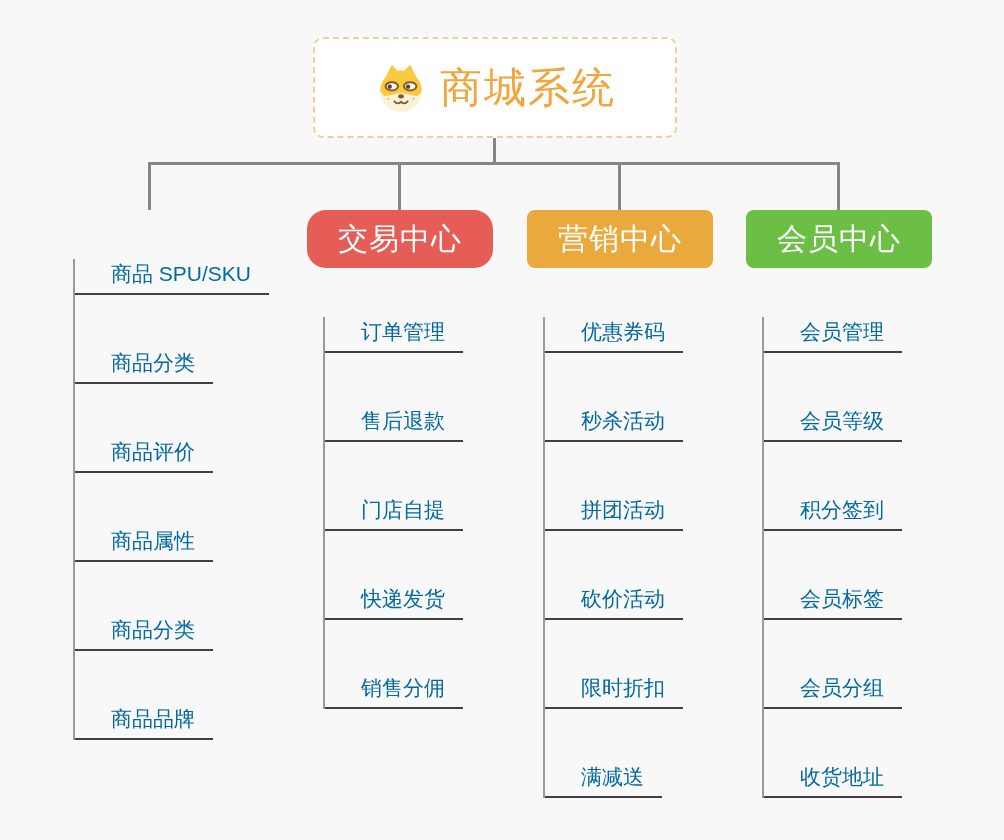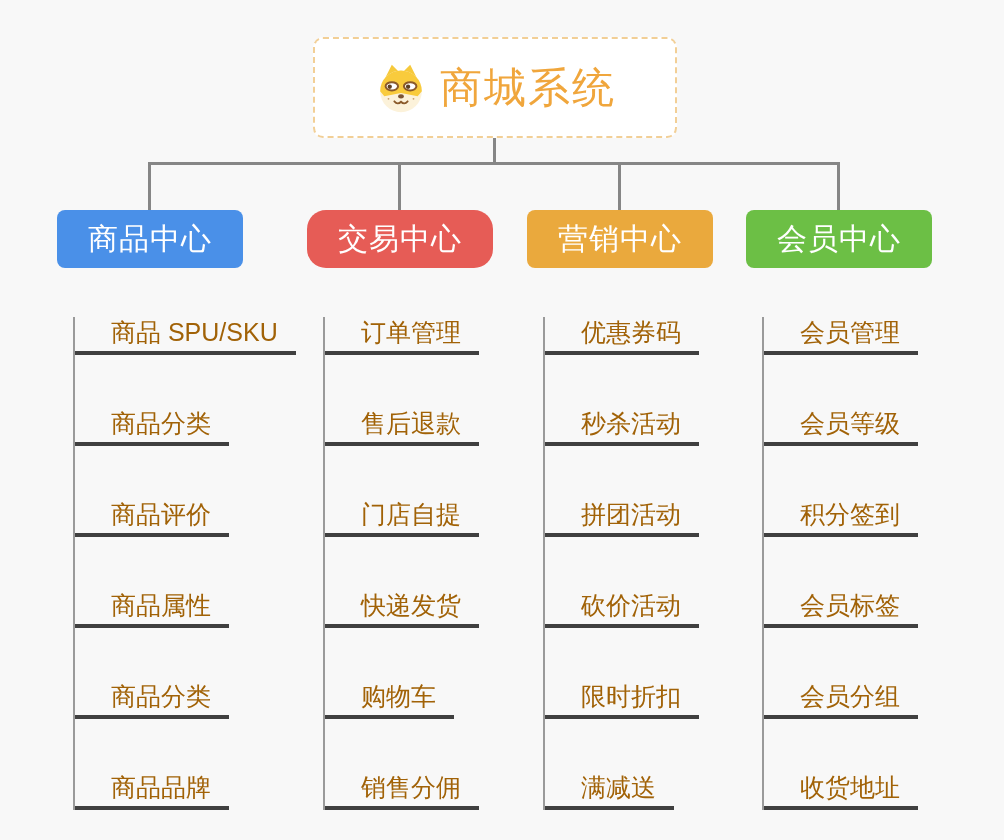--- a/index.html
+++ b/index.html
@@ -55,23 +55,23 @@
   .children-list{
     list-style:none;margin:0;padding:0;
     margin-left:16px;
     border-left:2px solid #9a9a9a;
     width:max-content;
   }
   .children-list li{
     width:max-content;
     margin-top:53px;
     padding:0 18px 4px 36px;
-    font-size:25px;line-height:30px;
-    color:#a16207;
-    border-bottom:4px solid #404040;
+    font-size:21px;line-height:30px;
+    color:#0369a1;
+    border-bottom:2px solid #404040;
     cursor:pointer;
     white-space:nowrap;
   }
   .children-list li:first-child{margin-top:49px;}
 </style>
 </head>
 <body>
 
 <div class="canvas">
 
@@ -94,43 +94,39 @@
       <circle cx="40.5" cy="28.5" r="2.6" fill="#5f4020"></circle>
       <ellipse cx="32" cy="40" rx="3.4" ry="2.6" fill="#7b5536"></ellipse>
       <path d="M24,46 Q28,50.5 32,46.5 Q36,50.5 40,46" fill="none" stroke="#8a5a2a" stroke-width="2.2" stroke-linecap="round"></path>
       <circle cx="17" cy="43" r="1.1" fill="#caa06a"></circle>
       <circle cx="47" cy="43" r="1.1" fill="#caa06a"></circle>
     </svg>
     <span class="root-title" style="color: rgb(240, 166, 60);">商城系统</span>
   </div>
 
   <div class="branch-column col-0">
-    <div class="branch-header" style="background: rgb(74, 144, 232);">
-      <span>商品中心</span>
-    </div>
     <ul class="children-list">
         <li>商品 SPU/SKU</li>
         <li>商品分类</li>
         <li>商品评价</li>
         <li>商品属性</li>
         <li>商品分类</li>
         <li>商品品牌</li>
       </ul>
   </div>
 
   <div class="branch-column col-1">
     <div class="branch-header" style="background: rgb(230, 92, 86); border-radius: 19px;">
       <span>交易中心</span>
     </div>
     <ul class="children-list">
         <li>订单管理</li>
         <li>售后退款</li>
         <li>门店自提</li>
         <li>快递发货</li>
-        <li>购物车</li>
         <li>销售分佣</li>
       </ul>
   </div>
 
   <div class="branch-column col-2">
     <div class="branch-header" style="background: rgb(234, 169, 61);">
       <span>营销中心</span>
     </div>
     <ul class="children-list">
         <li>优惠券码</li>

